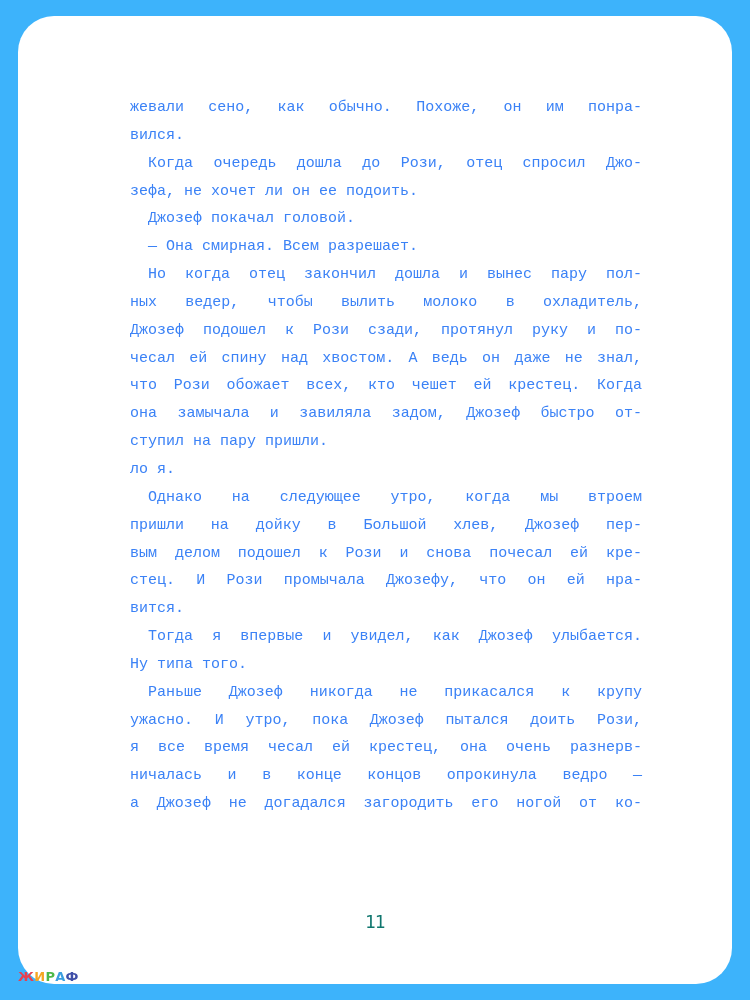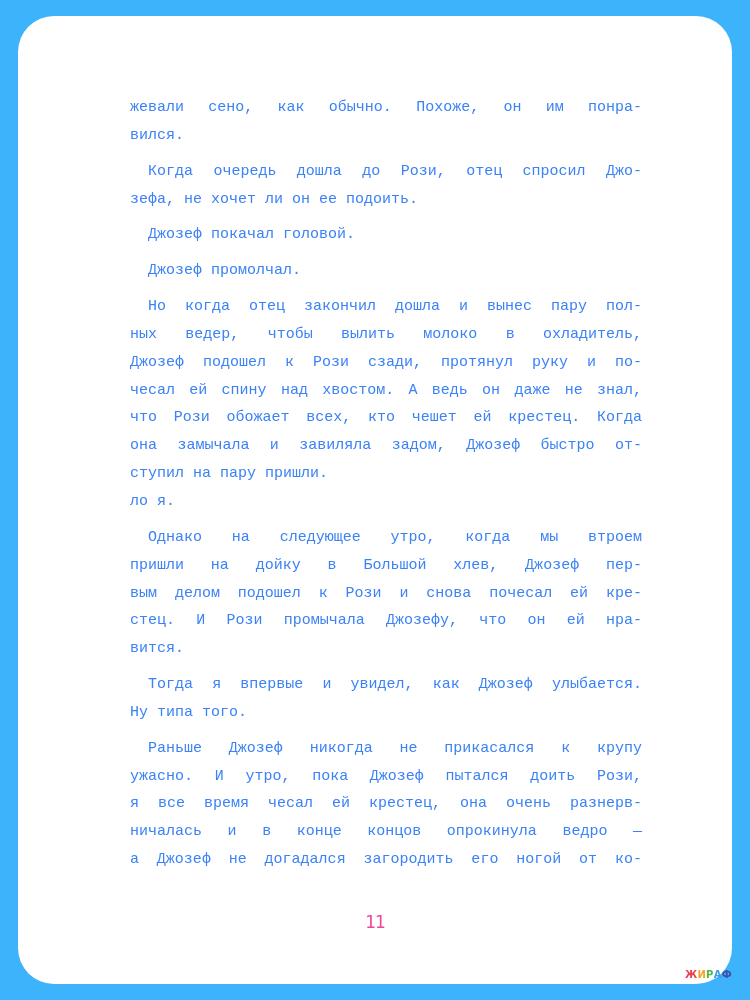--- a/index.html
+++ b/index.html
@@ -41,58 +41,57 @@
       text-align: justify;
       text-align-last: justify;
       height: 27.85px;
     }
     .line.last {
       text-align: center;
       text-align-last: left;
     }
     .line.indent {
       padding-left: 18px;
-      margin-top: 8px;
     }
     .page-number {
       position: absolute;
       left: 0;
       width: 714px;
       top: 896px;
       text-align: center;
       font-family: "DejaVu Sans", "Liberation Sans", sans-serif;
       font-size: 17px;
-      color: #ec4899;
+      color: #0f766e;
       letter-spacing: -1px;
     }
     .logo {
       position: absolute;
       left: 0;
       width: 714px;
       top: 953px;
-      text-align: right;
+      text-align: left;
       font-family: "DejaVu Sans", "Liberation Sans", sans-serif;
       font-weight: bold;
-      font-size: 10px;
+      font-size: 13px;
       letter-spacing: 0.3px;
     }
     .logo span { display: inline-block; }
   </style>
 </head>
 <body>
 
 <div class="frame">
   <div class="card">
     <div class="text-block" id="text-block">
         <span class="line">жевали сено, как обычно. Похоже, он им понра-</span>
         <span class="line last">вился.</span>
         <span class="line indent">Когда очередь дошла до Рози, отец спросил Джо-</span>
         <span class="line last">зефа, не хочет ли он ее подоить.</span>
         <span class="line indent last">Джозеф покачал головой.</span>
-        <span class="line indent last">Джозеф промолчал.</span>
+        <span class="line indent last">— Она смирная. Всем разрешает.</span>
         <span class="line indent">Но когда отец закончил дошла и вынес пару пол-</span>
         <span class="line">ных ведер, чтобы вылить молоко в охладитель,</span>
         <span class="line">Джозеф подошел к Рози сзади, протянул руку и по-</span>
         <span class="line">чесал ей спину над хвостом. А ведь он даже не знал,</span>
         <span class="line">что Рози обожает всех, кто чешет ей крестец. Когда</span>
         <span class="line">она замычала и завиляла задом, Джозеф быстро от-</span>
         <span class="line last">ступил на пару пришли.</span>
         <span class="line last">ло я.</span>
         <span class="line indent">Однако на следующее утро, когда мы втроем</span>
         <span class="line">пришли на дойку в Большой хлев, Джозеф пер-</span>

